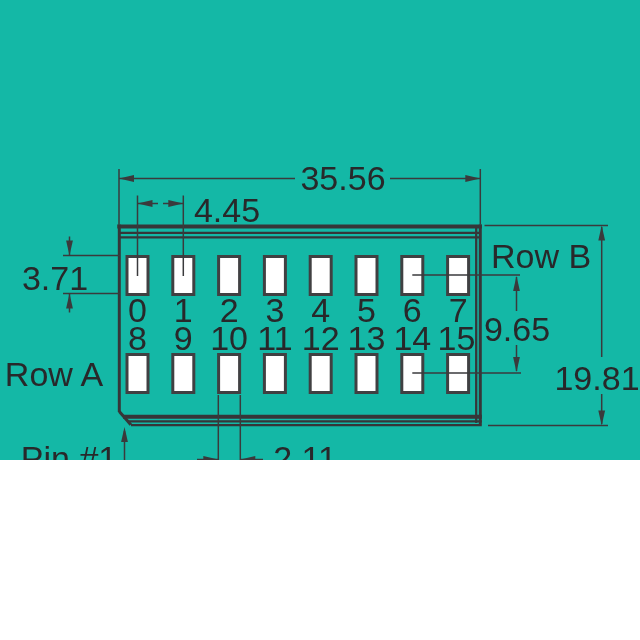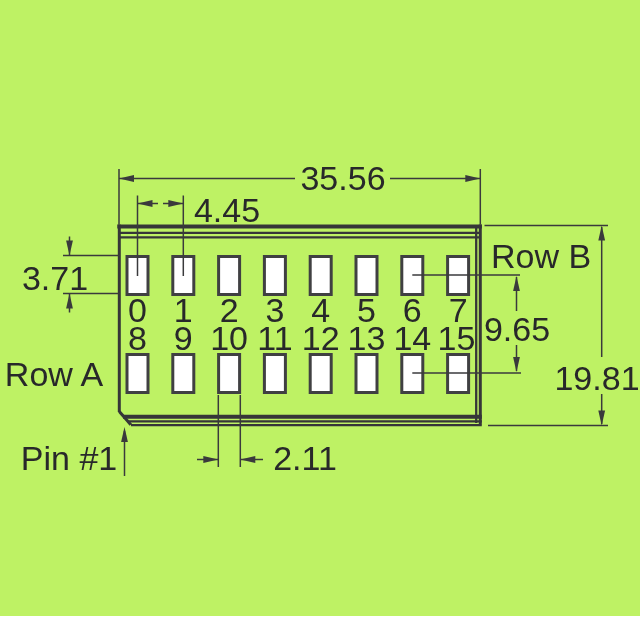--- a/index.html
+++ b/index.html
@@ -1,16 +1,16 @@
 <!DOCTYPE html>
 <html><head>
 <meta charset="utf-8">
 <style>
   html,body{margin:0;padding:0;background:#ffffff;}
-  .stage{position:relative;width:640px;height:616px;background:#bef264;overflow:hidden;
+  .stage{position:relative;width:640px;height:460px;background:#14b8a6;overflow:hidden;
          font-family:"Liberation Sans", sans-serif;text-align:center;}
   svg{position:absolute;left:0;top:0;}
   .lineart{stroke:#363638;fill:none;}
   .thick{stroke-width:4;}
   .med{stroke-width:3;}
   .thin{stroke-width:2.3;}
   .dim{stroke:#3a3a3c;stroke-width:1.5;fill:none;}
   .arrow{fill:#3a3a3c;stroke:none;}
   .pad{fill:#ffffff;stroke:#404042;stroke-width:3;}
   text{fill:#28282a;font-family:"Liberation Sans", sans-serif;font-size:34px;}

